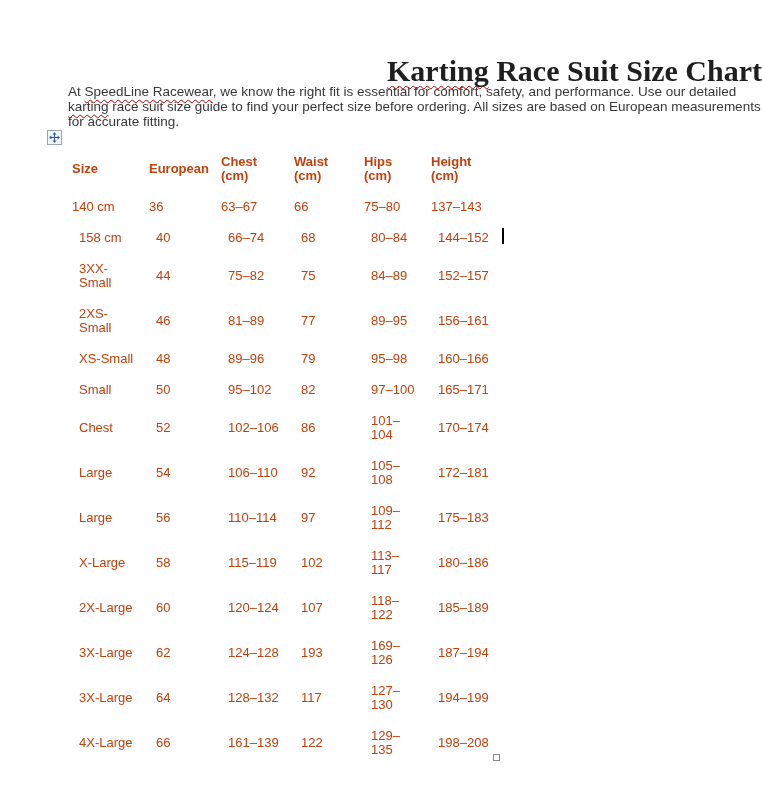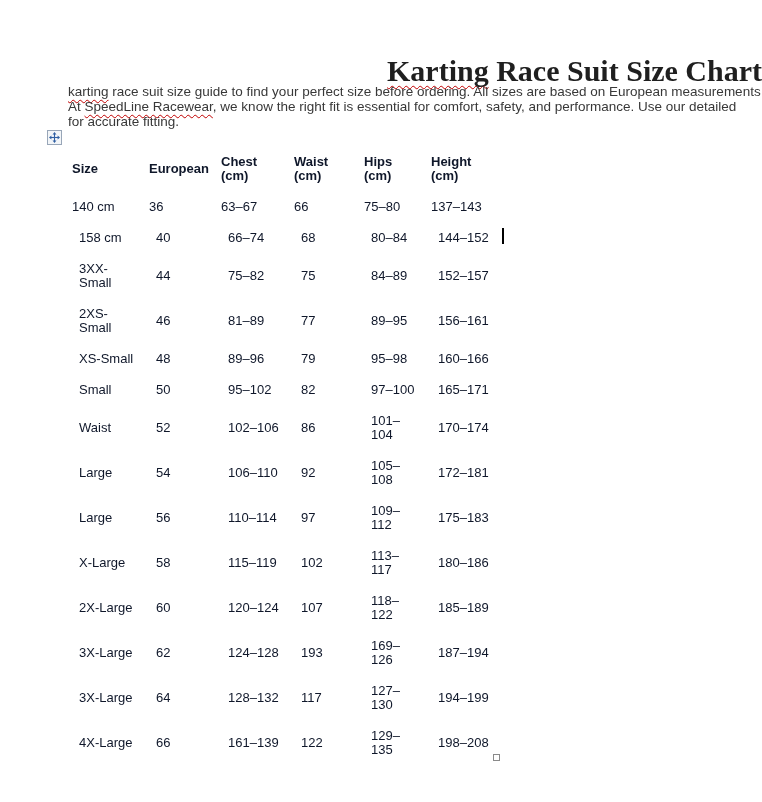--- a/index.html
+++ b/index.html
@@ -54,21 +54,21 @@
   }
 
   
   .size-table-wrap { position: absolute; left: 64px; top: 147px; }
   table.size-table {
     border-collapse: collapse;
     table-layout: fixed;
     width: 432px;
     font-size: 13px;
     line-height: 14px;
-    color: #0f172a;
+    color: #c2410c;
   }
   .size-table th, .size-table td {
     vertical-align: middle;
     text-align: left;
     padding: 8px 5px 9px 15px;
     overflow-wrap: normal;
     word-break: normal;
   }
   .size-table th { font-weight: bold; padding-left: 8px; }
   .size-table tr.row-first td { padding-left: 8px; }
@@ -91,22 +91,22 @@
     border: 1px solid #8a8a8a;
     background: #ffffff;
   }
 </style>
 </head>
 <body>
 
 <h1 class="doc-title"><span class="squiggly">Karting</span><span> Race Suit Size Chart</span></h1>
 
 <div class="intro">
+  <div class="line"><span>At </span><span class="squiggly">SpeedLine Racewear</span><span>, we know the right fit is essential for comfort, safety, and performance. Use our detailed</span></div>
   <div class="line"><span class="squiggly">karting</span><span> race suit size guide to find your perfect size before ordering. All sizes are based on European measurements</span></div>
-  <div class="line"><span>At </span><span class="squiggly">SpeedLine Racewear</span><span>, we know the right fit is essential for comfort, safety, and performance. Use our detailed</span></div>
   <div class="line">for accurate fitting.</div>
 </div>
 
 <div class="move-handle">
   <svg width="11" height="11" viewBox="0 0 12 12">
     <g stroke="#2f5fa3" stroke-width="1.2">
       <line x1="6" y1="2" x2="6" y2="10"></line>
       <line x1="2" y1="6" x2="10" y2="6"></line>
     </g>
     <g fill="#2f5fa3">
@@ -181,21 +181,21 @@
         </tr>
         <tr>
           <td>Small</td>
           <td>50</td>
           <td>95–102</td>
           <td>82</td>
           <td>97–100</td>
           <td>165–171</td>
         </tr>
         <tr>
-          <td>Waist</td>
+          <td>Chest</td>
           <td>52</td>
           <td>102–106</td>
           <td>86</td>
           <td>101–104</td>
           <td>170–174</td>
         </tr>
         <tr>
           <td>Large</td>
           <td>54</td>
           <td>106–110</td>

